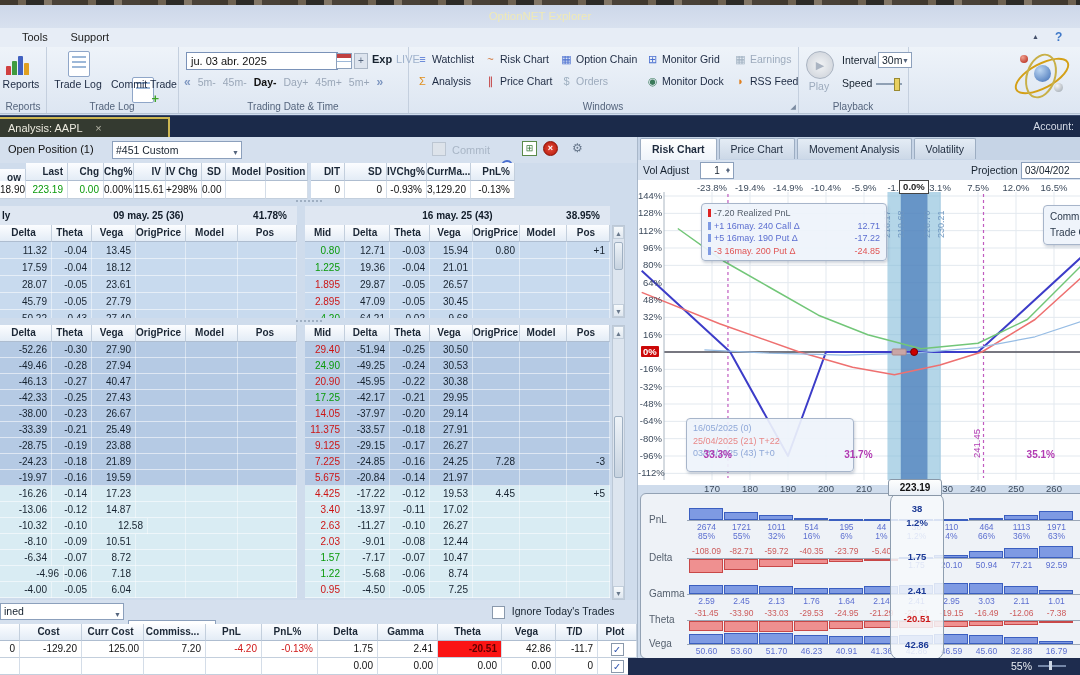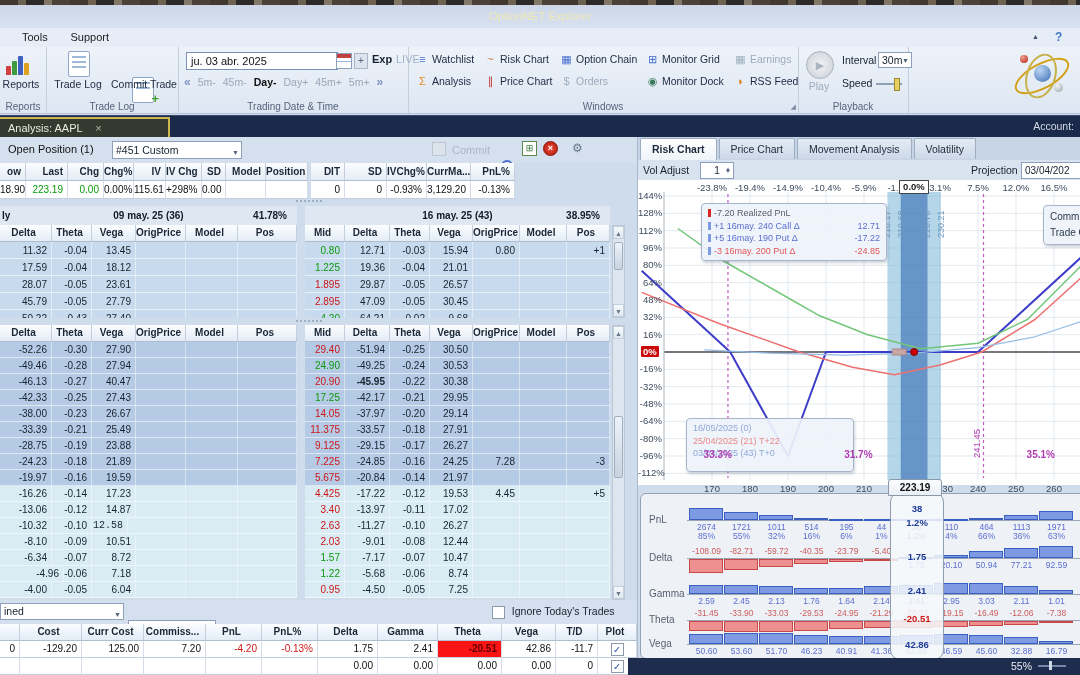--- a/index.html
+++ b/index.html
@@ -380,21 +380,21 @@
         <div class="abs" style="left: 0px; top: 32px; width: 612px; height: 16px;">
           <div class="abs" style="left: 0px; top: 0px; width: 297px; height: 16px; background: rgb(181, 202, 228); border-bottom: 1px solid rgba(255, 255, 255, 0.55); box-sizing: border-box;"></div>
           <div class="abs" style="left: 305px; top: 0px; width: 305px; height: 16px; background: rgb(181, 202, 228); border-bottom: 1px solid rgba(255, 255, 255, 0.55); box-sizing: border-box;"></div>
           <div class="cell" style="left: 0px; width: 52px; height: 16px; line-height: 16px; border-right: 1px solid rgba(255, 255, 255, 0.45);">-46.13</div>
           <div class="cell" style="left: 52px; width: 40px; height: 16px; line-height: 16px; border-right: 1px solid rgba(255, 255, 255, 0.45);">-0.27</div>
           <div class="cell" style="left: 92px; width: 44px; height: 16px; line-height: 16px; border-right: 1px solid rgba(255, 255, 255, 0.45);">40.47</div>
           <div class="cell" style="left: 136px; width: 50px; height: 16px; line-height: 16px; border-right: 1px solid rgba(255, 255, 255, 0.45);"></div>
           <div class="cell" style="left: 186px; width: 52px; height: 16px; line-height: 16px; border-right: 1px solid rgba(255, 255, 255, 0.45);"></div>
           <div class="cell" style="left: 238px; width: 59px; height: 16px; line-height: 16px; border-right: 1px solid rgba(255, 255, 255, 0.45);"></div>
           <div class="cell" style="left: 305px; width: 40px; height: 16px; line-height: 16px; color: rgb(204, 21, 21); border-right: 1px solid rgba(255, 255, 255, 0.45);">20.90</div>
-          <div class="cell" style="left: 345px; width: 45px; height: 16px; line-height: 16px; border-right: 1px solid rgba(255, 255, 255, 0.45); font-weight: bold;">-45.95</div>
+          <div class="cell" style="left: 345px; width: 45px; height: 16px; line-height: 16px; border-right: 1px solid rgba(255, 255, 255, 0.45);">-45.95</div>
           <div class="cell" style="left: 390px; width: 40px; height: 16px; line-height: 16px; border-right: 1px solid rgba(255, 255, 255, 0.45);">-0.22</div>
           <div class="cell" style="left: 430px; width: 43px; height: 16px; line-height: 16px; border-right: 1px solid rgba(255, 255, 255, 0.45);">30.38</div>
           <div class="cell" style="left: 473px; width: 47px; height: 16px; line-height: 16px; border-right: 1px solid rgba(255, 255, 255, 0.45);"></div>
           <div class="cell" style="left: 520px; width: 47px; height: 16px; line-height: 16px; border-right: 1px solid rgba(255, 255, 255, 0.45);"></div>
           <div class="cell" style="left: 567px; width: 43px; height: 16px; line-height: 16px; border-right: 1px solid rgba(255, 255, 255, 0.45);"></div>
         </div>
         <div class="abs" style="left: 0px; top: 48px; width: 612px; height: 16px;">
           <div class="abs" style="left: 0px; top: 0px; width: 297px; height: 16px; background: rgb(181, 202, 228); border-bottom: 1px solid rgba(255, 255, 255, 0.55); box-sizing: border-box;"></div>
           <div class="abs" style="left: 305px; top: 0px; width: 305px; height: 16px; background: rgb(181, 202, 228); border-bottom: 1px solid rgba(255, 255, 255, 0.55); box-sizing: border-box;"></div>
           <div class="cell" style="left: 0px; width: 52px; height: 16px; line-height: 16px; border-right: 1px solid rgba(255, 255, 255, 0.45);">-42.33</div>
@@ -528,21 +528,21 @@
           <div class="cell" style="left: 430px; width: 43px; height: 16px; line-height: 16px; border-right: 1px solid rgba(255, 255, 255, 0.45);">17.02</div>
           <div class="cell" style="left: 473px; width: 47px; height: 16px; line-height: 16px; border-right: 1px solid rgba(255, 255, 255, 0.45);"></div>
           <div class="cell" style="left: 520px; width: 47px; height: 16px; line-height: 16px; border-right: 1px solid rgba(255, 255, 255, 0.45);"></div>
           <div class="cell" style="left: 567px; width: 43px; height: 16px; line-height: 16px; border-right: 1px solid rgba(255, 255, 255, 0.45);"></div>
         </div>
         <div class="abs" style="left: 0px; top: 176px; width: 612px; height: 16px;">
           <div class="abs" style="left: 0px; top: 0px; width: 297px; height: 16px; background: rgb(217, 236, 243); border-bottom: 1px solid rgba(255, 255, 255, 0.55); box-sizing: border-box;"></div>
           <div class="abs" style="left: 305px; top: 0px; width: 305px; height: 16px; background: rgb(217, 236, 243); border-bottom: 1px solid rgba(255, 255, 255, 0.55); box-sizing: border-box;"></div>
           <div class="cell" style="left: 0px; width: 52px; height: 16px; line-height: 16px; border-right: 1px solid rgba(255, 255, 255, 0.45);">-10.32</div>
           <div class="cell" style="left: 52px; width: 40px; height: 16px; line-height: 16px; border-right: 1px solid rgba(255, 255, 255, 0.45);">-0.10</div>
-          <div class="cell" style="left: 84px; width: 44px; height: 16px; line-height: 16px; border-right: 1px solid rgba(255, 255, 255, 0.45); font-family: Liberation Mono, monospace;">12.58</div>
+          <div class="cell" style="left: 104px; width: 44px; height: 16px; line-height: 16px; border-right: 1px solid rgba(255, 255, 255, 0.45);">12.58</div>
           <div class="cell" style="left: 136px; width: 50px; height: 16px; line-height: 16px; border-right: 1px solid rgba(255, 255, 255, 0.45);"></div>
           <div class="cell" style="left: 186px; width: 52px; height: 16px; line-height: 16px; border-right: 1px solid rgba(255, 255, 255, 0.45);"></div>
           <div class="cell" style="left: 238px; width: 59px; height: 16px; line-height: 16px; border-right: 1px solid rgba(255, 255, 255, 0.45);"></div>
           <div class="cell" style="left: 305px; width: 40px; height: 16px; line-height: 16px; color: rgb(204, 21, 21); border-right: 1px solid rgba(255, 255, 255, 0.45);">2.63</div>
           <div class="cell" style="left: 345px; width: 45px; height: 16px; line-height: 16px; border-right: 1px solid rgba(255, 255, 255, 0.45);">-11.27</div>
           <div class="cell" style="left: 390px; width: 40px; height: 16px; line-height: 16px; border-right: 1px solid rgba(255, 255, 255, 0.45);">-0.10</div>
           <div class="cell" style="left: 430px; width: 43px; height: 16px; line-height: 16px; border-right: 1px solid rgba(255, 255, 255, 0.45);">26.27</div>
           <div class="cell" style="left: 473px; width: 47px; height: 16px; line-height: 16px; border-right: 1px solid rgba(255, 255, 255, 0.45);"></div>
           <div class="cell" style="left: 520px; width: 47px; height: 16px; line-height: 16px; border-right: 1px solid rgba(255, 255, 255, 0.45);"></div>
           <div class="cell" style="left: 567px; width: 43px; height: 16px; line-height: 16px; border-right: 1px solid rgba(255, 255, 255, 0.45);"></div>
@@ -628,21 +628,21 @@
       <div class="abs combo" style="left:128px;top:3px;width:80px;height:15px;line-height:15px">
         <span>Auto</span><span class="dn" style="top:3px">▼</span></div>
       <div class="abs" style="left:492px;top:5px">
         <span class="chk" style="background:#fff;color:#fff"></span>
         <span style="font-size:10.5px;margin-left:4px">Ignore Today's Trades</span></div>
     </div>
     <div id="totalshdr"></div>
     <div id="totalsrow1"></div>
     <div id="totalsrow2"></div>
   <div class="abs" style="left: 0px; top: 26px; width: 637px; height: 18px;">
-        <div class="cell hdrcell" style="left: 0px; width: 26px; height: 18px; line-height: 17px;">ow</div>
+        <div class="cell hdrcell" style="left: 0px; width: 26px; height: 18px; line-height: 17px; margin-top: 6px;">ow</div>
         <div class="cell hdrcell" style="left: 26px; width: 42px; height: 18px; line-height: 17px;">Last</div>
         <div class="cell hdrcell" style="left: 68px; width: 36px; height: 18px; line-height: 17px;">Chg</div>
         <div class="cell hdrcell" style="left: 104px; width: 30px; height: 18px; line-height: 17px;">Chg%</div>
         <div class="cell hdrcell" style="left: 134px; width: 32px; height: 18px; line-height: 17px;">IV</div>
         <div class="cell hdrcell" style="left: 166px; width: 36px; height: 18px; line-height: 17px;">IV Chg</div>
         <div class="cell hdrcell" style="left: 202px; width: 24px; height: 18px; line-height: 17px;">SD</div>
         <div class="cell hdrcell" style="left: 226px; width: 40px; height: 18px; line-height: 17px;">Model</div>
         <div class="cell hdrcell" style="left: 266px; width: 42px; height: 18px; line-height: 17px;">Position</div>
         <div class="cell hdrcell" style="left: 311px; width: 34px; height: 18px; line-height: 17px;">DIT</div>
         <div class="cell hdrcell" style="left: 345px; width: 42px; height: 18px; line-height: 17px;">SD</div>

